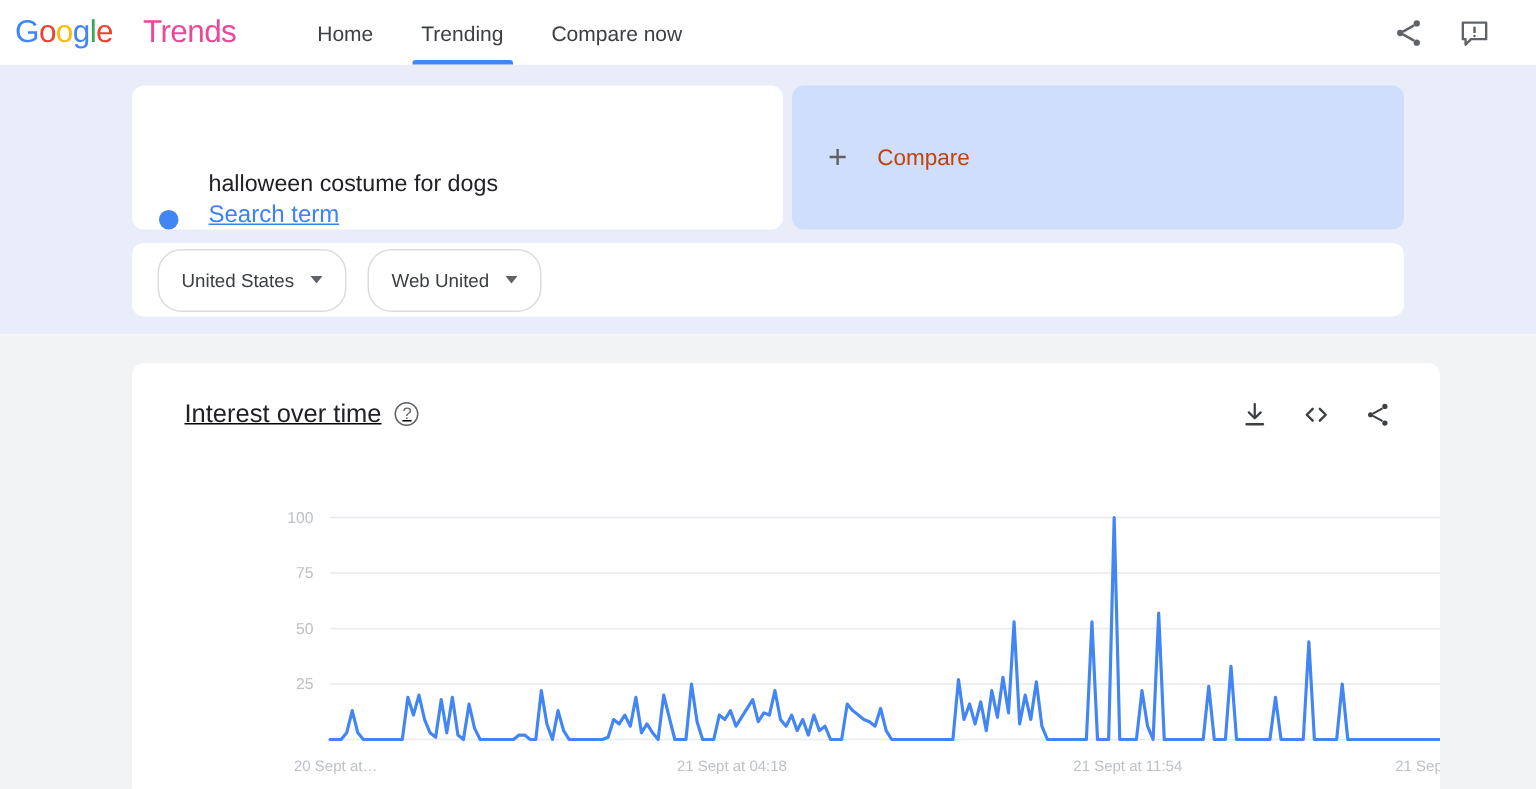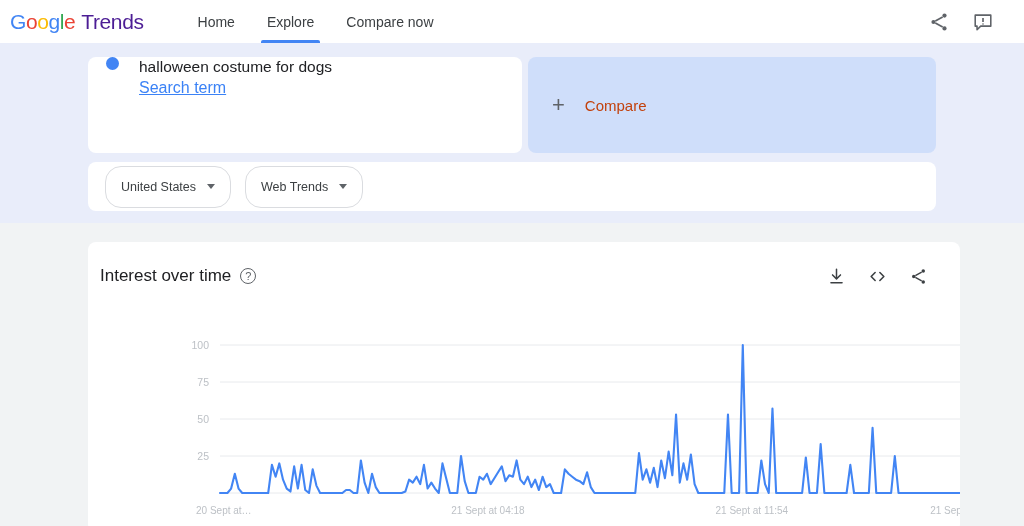--- a/index.html
+++ b/index.html
@@ -27,22 +27,22 @@
     margin-right: 38px;
     white-space: nowrap;
   }
   .logo .g1 { color: #4285f4; }
   .logo .g2 { color: #ea4335; }
   .logo .g3 { color: #fbbc05; }
   .logo .g4 { color: #4285f4; }
   .logo .g5 { color: #34a853; }
   .logo .g6 { color: #ea4335; }
   .logo .trends {
-    color: #4c1d95;
-    margin-left: 6px;
+    color: #ec4899;
+    margin-left: 20px;
     font-size: 21px;
   }
   .navitems { display: flex; align-items: flex-start; height: 43px; }
   .navitem {
     font-size: 14px;
     color: #3c4043;
     padding: 0 16px;
     display: flex;
     align-items: center;
     position: relative;
@@ -84,21 +84,21 @@
     display: flex;
     gap: 6px;
     padding: 0 88px 0 88px;
   }
   .term-card {
     width: 434px;
     height: 96px;
     background: #ffffff;
     border-radius: 8px;
     display: flex;
-    align-items: flex-start;
+    align-items: flex-end;
     padding-left: 18px;
   }
   .dot {
     width: 13px; height: 13px;
     border-radius: 50%;
     background: #4285f4;
     flex: 0 0 auto;
     margin-right: 20px;
   }
   .term-name {
@@ -168,21 +168,22 @@
     margin: 0 64px 0 88px;
     background: #ffffff;
     border-radius: 8px;
     height: 290px;
     position: relative;
     overflow: hidden;
   }
   .chart-head {
     display: flex;
     align-items: center;
-    padding: 24px 32px 0 12px;
+    padding: 24px 32px 0 35px;
+    text-decoration: underline;
   }
   .chart-title {
     font-size: 17px;
     color: #202124;
   }
   .help-circle {
     width: 16px; height: 16px;
     border: 1.3px solid #5f6368;
     border-radius: 50%;
     color: #5f6368;
@@ -217,21 +218,21 @@
       <span class="g2">o</span>
       <span class="g3">o</span>
       <span class="g4">g</span>
       <span class="g5">l</span>
       <span class="g6">e</span>
     <span class="trends">Trends</span>
   </div>
 
   <div class="navitems">
     <div class="navitem">Home</div>
-    <div class="navitem active">Explore</div>
+    <div class="navitem active">Trending</div>
     <div class="navitem">Compare now</div>
   </div>
 
   <div class="nav-right">
     <span class="ico">
       <svg viewBox="0 0 24 24" width="22" height="22" fill="none" stroke="#5f6368" stroke-width="1.8">
         <circle cx="18" cy="5" r="2.3" fill="#5f6368" stroke="none"></circle>
         <circle cx="6" cy="12" r="2.3" fill="#5f6368" stroke="none"></circle>
         <circle cx="18" cy="19" r="2.3" fill="#5f6368" stroke="none"></circle>
         <line x1="8" y1="11" x2="16" y2="6.5"></line>
@@ -264,21 +265,21 @@
       <div class="compare-label">Compare</div>
     </div>
   </div>
 
   <div class="filters-card">
     <div class="chip">
       <span>United States</span>
       <span class="caret"></span>
     </div>
     <div class="chip">
-      <span>Web Trends</span>
+      <span>Web United</span>
       <span class="caret"></span>
     </div>
   </div>
 </div>
 
 <div class="band-bottom">
   <div class="chart-card">
 
     <div class="chart-head">
       <div class="chart-title">Interest over time</div>

